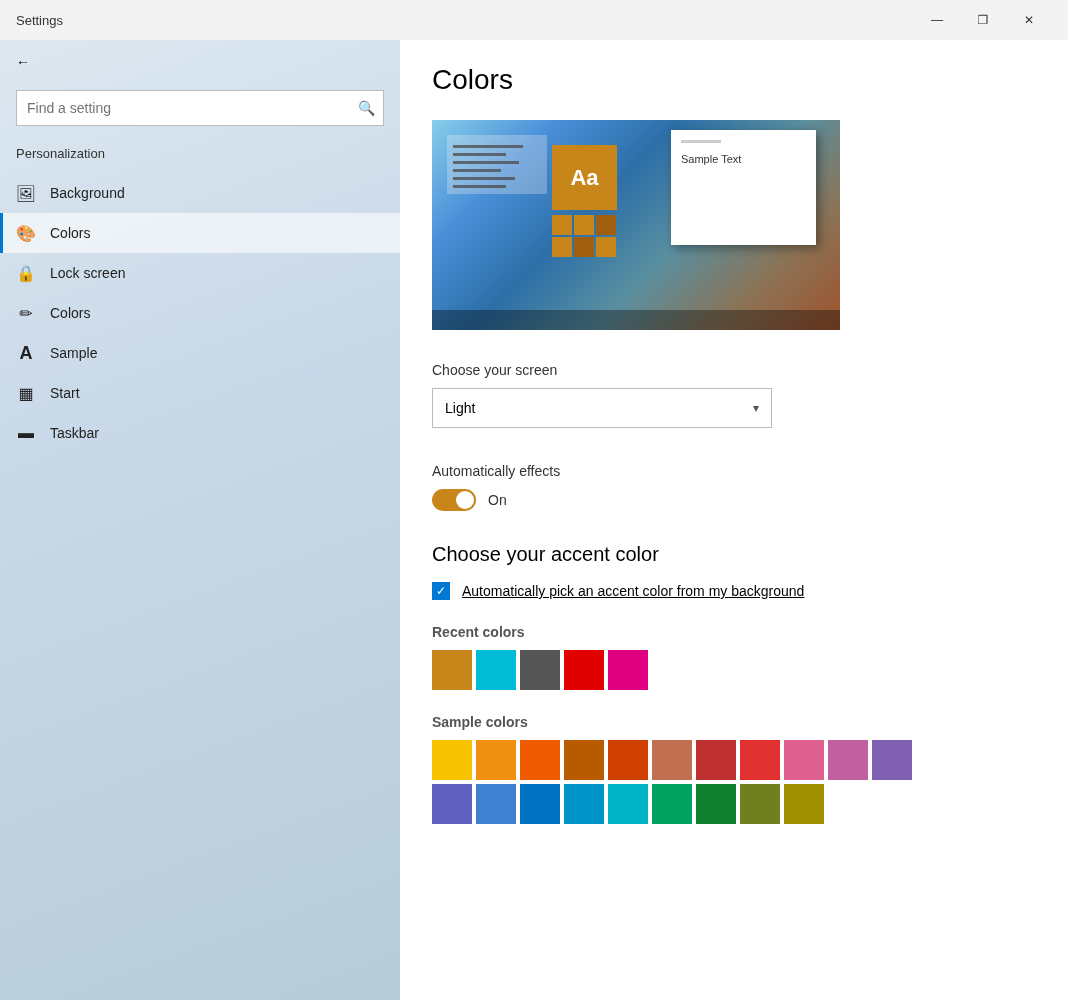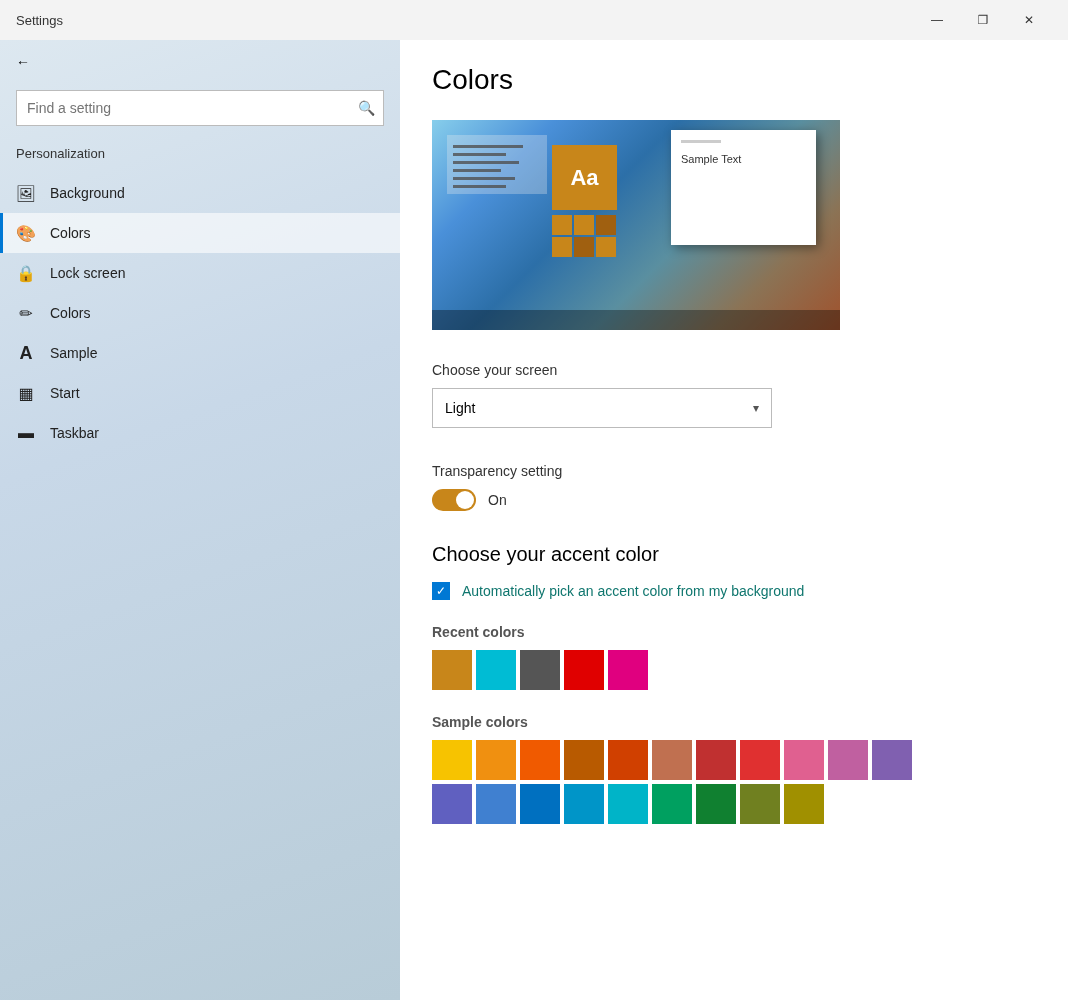--- a/index.html
+++ b/index.html
@@ -235,21 +235,22 @@
       justify-content: center;
       flex-shrink: 0;
       cursor: pointer;
     }
     .checkbox-check {
       color: white;
       font-size: 12px;
     }
     .checkbox-label {
       font-size: 14px;
-      color: #0f766e;
+      color: #000000;
+      text-decoration: underline;
     }
 
     .subsection-label {
       font-size: 14px;
       color: #555;
       margin-bottom: 10px;
       font-weight: bold;
     }
 
     .color-swatches {
@@ -372,21 +373,21 @@
         <div style="position:absolute;bottom:0;left:0;right:0;height:20px;background:rgba(0,0,0,0.35);"></div>
       </div>
     </div>
 
     <div class="setting-label">Choose your screen</div>
     <div class="color-dropdown">
       <span>Light</span>
       <span class="chevron-down">▾</span>
     </div>
 
-    <div class="setting-label">Transparency setting</div>
+    <div class="setting-label">Automatically effects</div>
     <div class="transparency-row">
       <div class="toggle-switch">
         <div class="toggle-knob"></div>
       </div>
       <span class="toggle-label">On</span>
     </div>
 
     <h2 class="section-heading">Choose your accent color</h2>
 
     <div class="checkbox-row">

